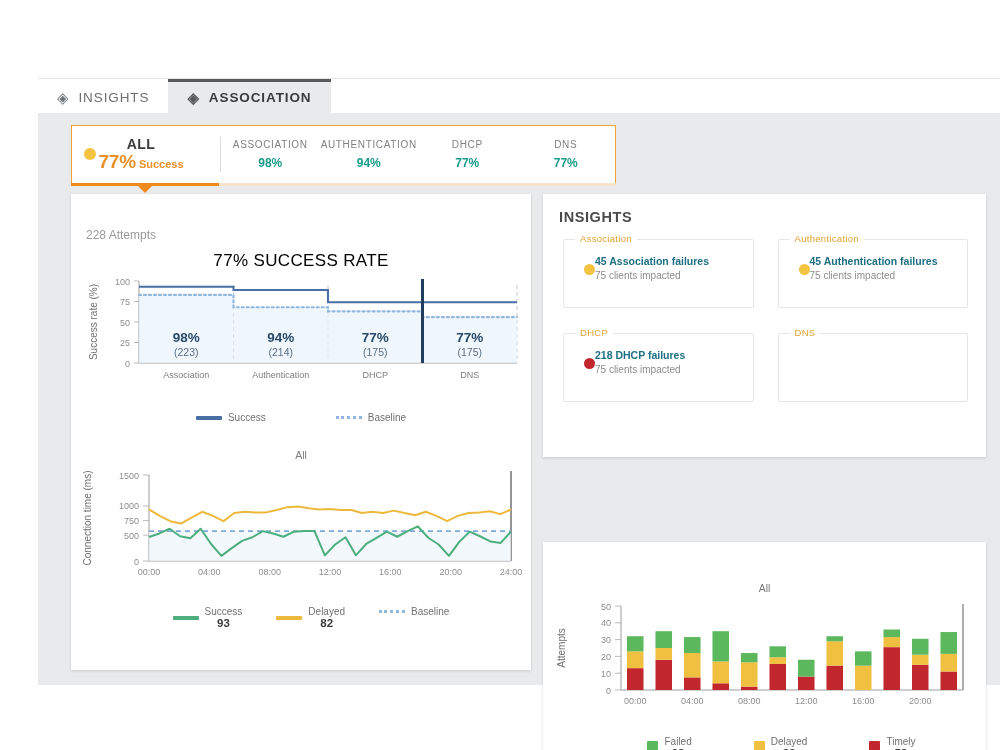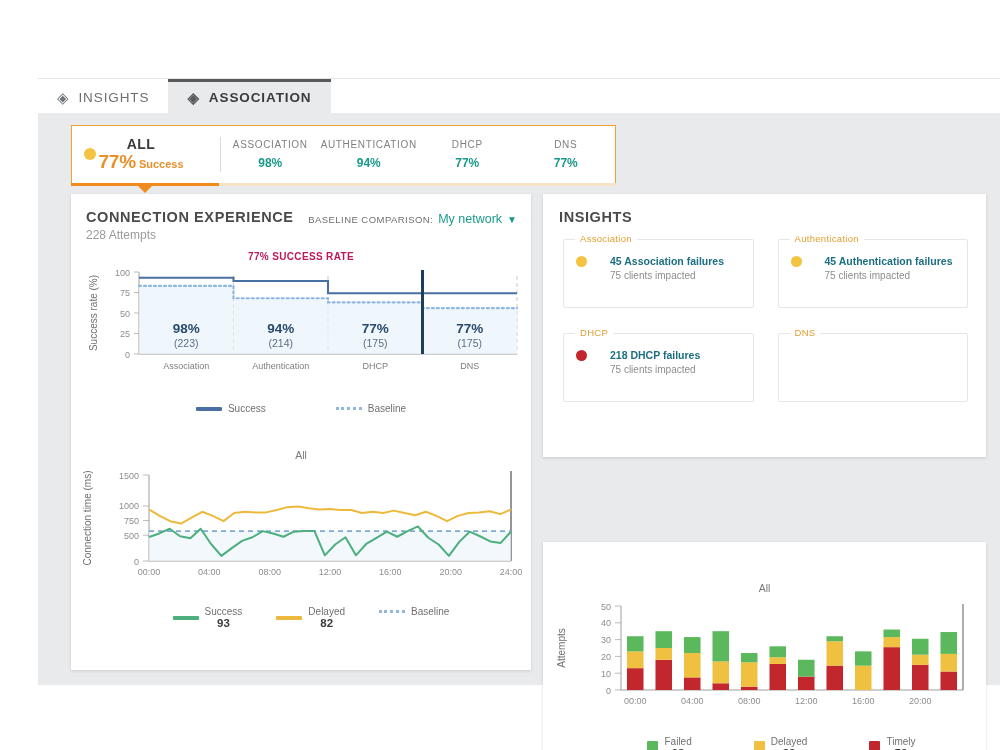--- a/index.html
+++ b/index.html
@@ -61,42 +61,42 @@
   .card-sub{font-size:11.5px;color:#9a9a9a;}
 
   
   .ce-head{position:absolute;left:15px;top:14px;right:14px;}
   .ce-attempts{position:absolute;left:15px;top:34px;font-size:12px;color:#9a9a9a;}
   .baseline-cmp{position:absolute;right:0;top:4px;display:flex;align-items:center;gap:5px;}
   .bc-label{font-size:9.5px;color:#6f6f6f;letter-spacing:.45px;}
   .bc-value{font-size:12.5px;color:#1a9b8a;cursor:pointer;}
   .bc-caret{font-size:10px;color:#1a9b8a;}
 
-  .chart-title{font-size:10px;font-weight:bold;color:#be185d;letter-spacing:.35px;text-align:center;}
+  .chart-title{font-size:17px;font-weight:normal;color:#000000;letter-spacing:.35px;text-align:center;}
   .mini-title{font-size:10.5px;color:#7a7a7a;text-align:center;}
   .axis-title{font-size:10px;fill:#6f6f6f;font-family:"Liberation Sans",sans-serif;}
   .tick-lbl{font-size:9px;fill:#8d8d8d;font-family:"Liberation Sans",sans-serif;}
   .stepval{font-size:13.5px;font-weight:bold;fill:#2a4a6b;font-family:"Liberation Sans",sans-serif;}
   .stepcnt{font-size:10.5px;fill:#5a6f85;font-family:"Liberation Sans",sans-serif;}
   .catlbl{font-size:9px;fill:#7d7d7d;font-family:"Liberation Sans",sans-serif;}
 
   .legend-row{display:flex;align-items:flex-start;justify-content:center;}
   .lg{display:flex;align-items:center;gap:6px;}
   .lg .swatch-line{width:26px;height:4px;border-radius:1px;}
   .lg .swatch-dot{width:26px;height:0;border-top:3px dotted #8fb7e0;}
   .lg .swatch-box{width:11px;height:13px;border-radius:1px;}
   .lg .t{font-size:10px;color:#707070;}
   .lg .n{font-size:11.5px;font-weight:bold;color:#3b3b3b;text-align:center;}
 
   
   .ins-title{position:absolute;left:16px;top:15px;}
   .ins-grid{position:absolute;left:20px;top:45px;right:18px;}
   .ins-box{position:relative;border:1px solid #e6e6e6;border-radius:2px;height:69px;box-sizing:border-box;}
   .ins-cap{position:absolute;left:11px;top:-7px;background:#fff;padding:0 5px;font-size:9.5px;color:#e0a030;letter-spacing:.3px;}
-  .ins-body{position:absolute;left:12px;top:14px;display:flex;gap:23px;}
+  .ins-body{position:absolute;left:20px;top:14px;display:flex;gap:0;align-items:center;}
   .ins-dot{width:11px;height:11px;border-radius:50%;flex:none;margin-top:2px;}
   .ins-main{font-size:10.5px;font-weight:bold;color:#1c6f82;line-height:1.35;}
   .ins-sub{font-size:10px;color:#8d8d8d;line-height:1.5;}
 
   
   .cn-head{position:absolute;left:16px;top:14px;display:flex;align-items:baseline;gap:8px;}
 </style>
 </head>
 <body>
 
@@ -145,28 +145,20 @@
         <span class="k">DNS</span>
         <span class="v">77%</span>
       </div>
     </div>
     <div class="sum-underline">
         <div class="fill"></div>
       </div>
     <div class="sum-caret"></div>
 
     <div class="card" id="card-conn-exp">
-      <div class="ce-head">
-        <span class="card-title">CONNECTION EXPERIENCE</span>
-        <div class="baseline-cmp">
-          <span class="bc-label">BASELINE COMPARISON:</span>
-          <span class="bc-value">My network</span>
-          <span class="bc-caret">▼</span>
-        </div>
-      </div>
       <div class="ce-attempts">228 Attempts</div>
 
       <div style="position:absolute;left:0;top:57px;width:460px;">
         <div class="chart-title">77% SUCCESS RATE</div>
         <svg id="svg-success" width="460" height="125" viewBox="0 0 460 125">
             <text x="26" y="51" class="axis-title" text-anchor="middle" transform="rotate(-90 26 51)">Success rate (%)</text>
             <text x="59" y="95.5" class="tick-lbl" text-anchor="end">0</text>
             <line x1="63" y1="92" x2="68" y2="92" stroke="#bcbcbc" stroke-width="1"></line>
             <text x="59" y="75" class="tick-lbl" text-anchor="end">25</text>
             <line x1="63" y1="71.5" x2="68" y2="71.5" stroke="#bcbcbc" stroke-width="1"></line>

